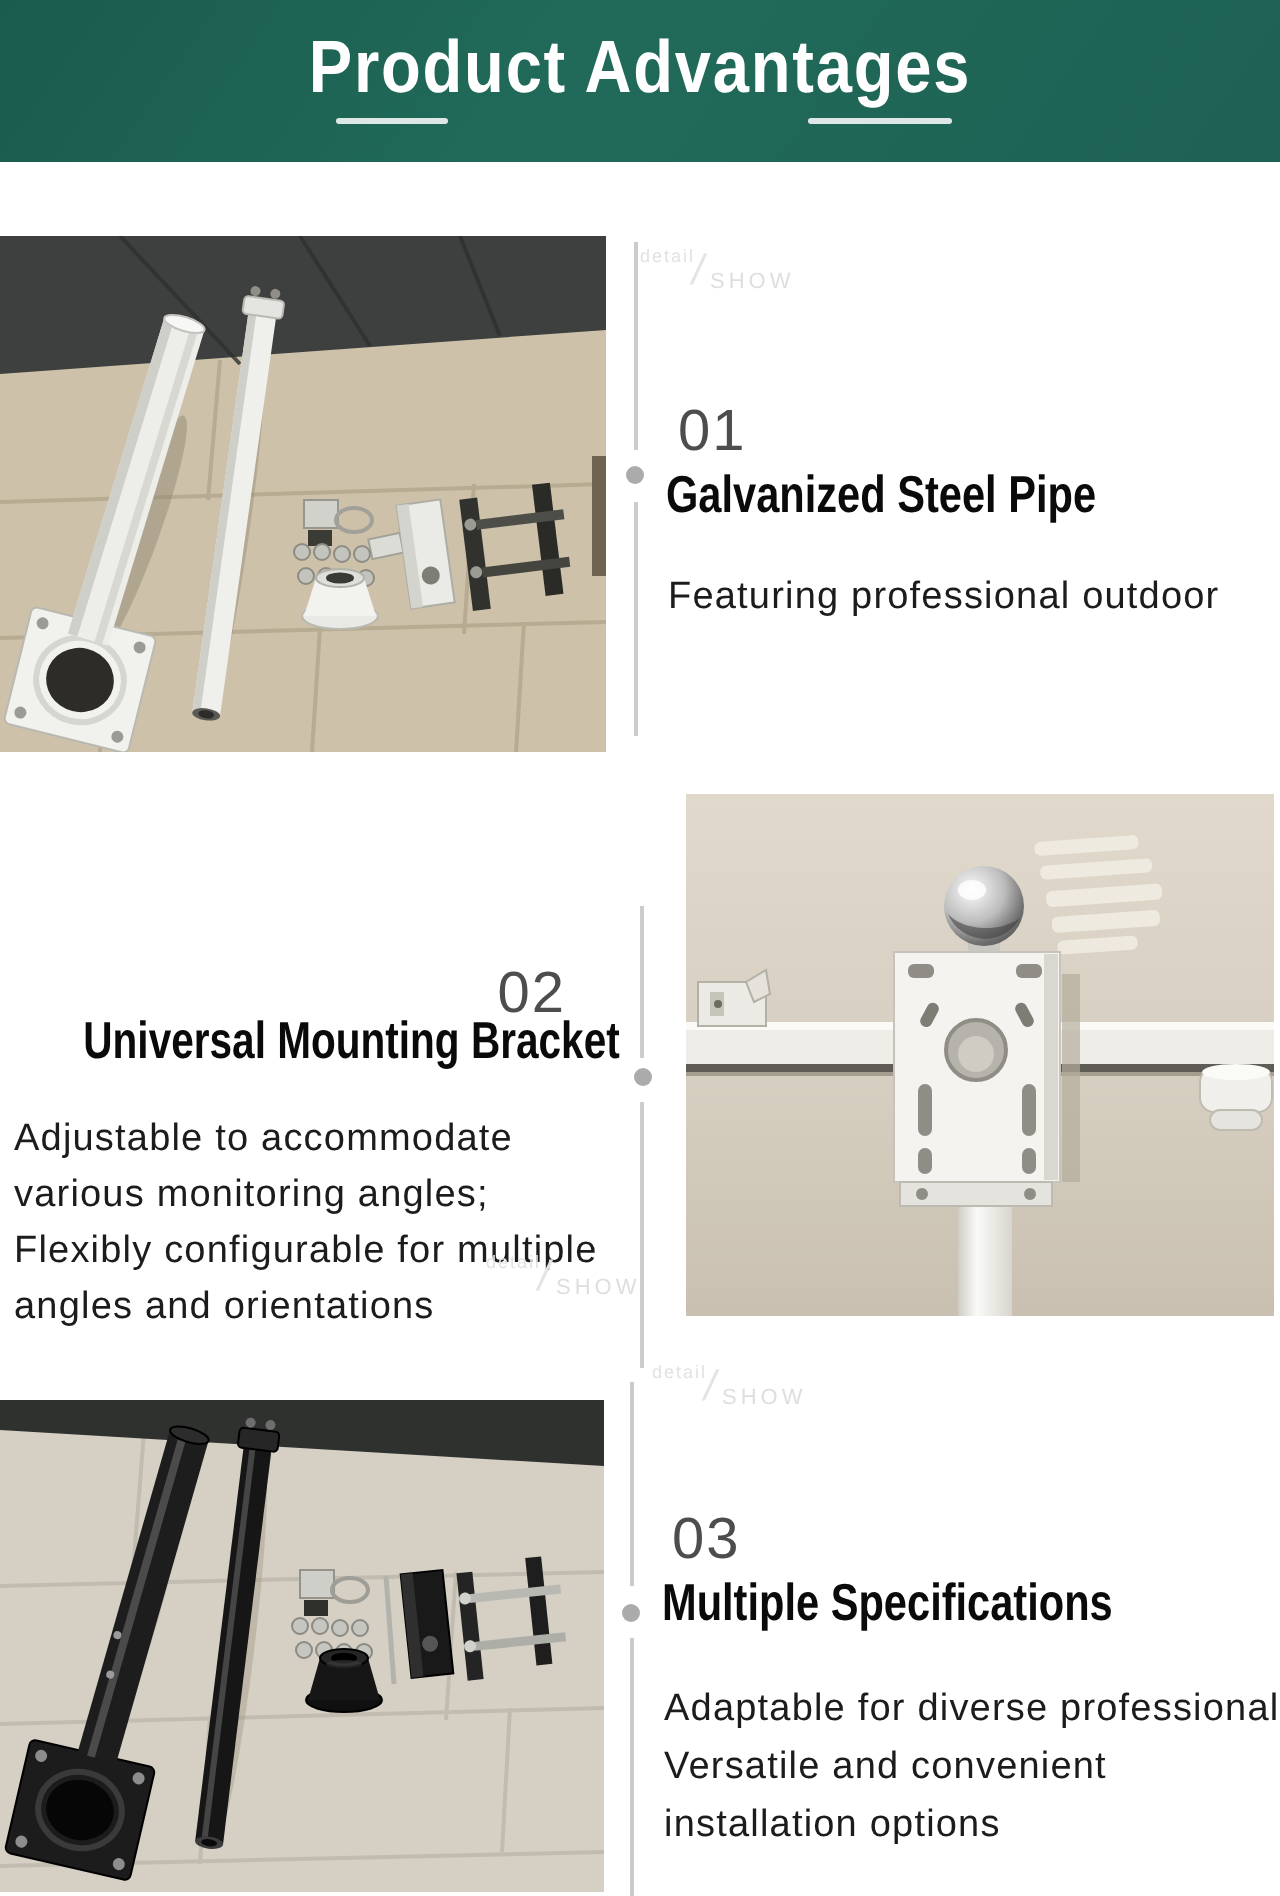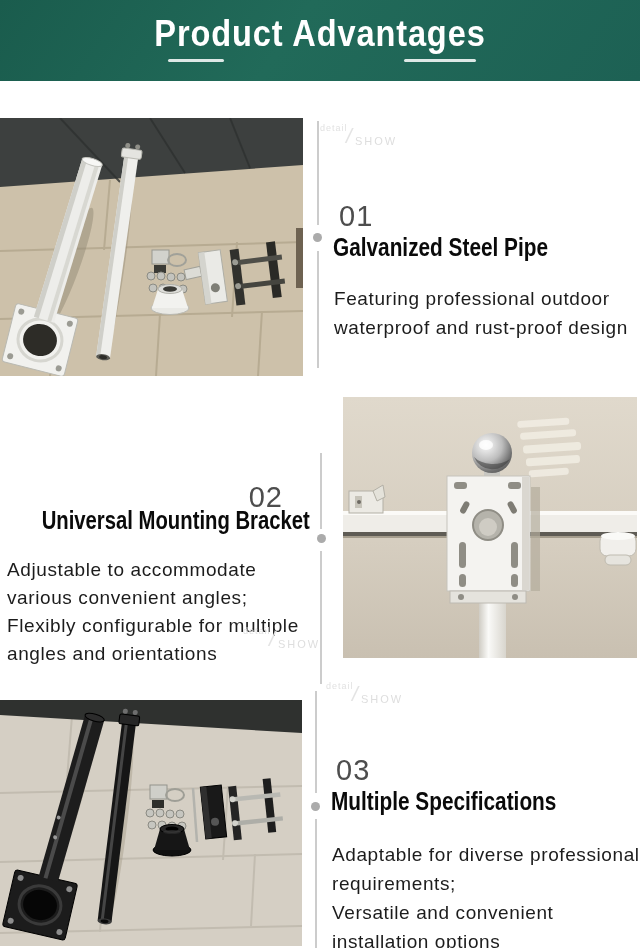--- a/index.html
+++ b/index.html
@@ -149,32 +149,31 @@
   <div class="wm" style="left:320px;top:123px">
     <span class="wm-small">detail</span>
     <span class="wm-slash">/</span>
     <span class="wm-big">SHOW</span>
   </div>
 
   <div class="sec-num" style="left:339px;top:200px">01</div>
   <div class="sec-head head-left" style="left:333px;top:232px">Galvanized Steel Pipe</div>
   <div class="sec-desc" style="left:334px;top:284px">
     <div class="line">Featuring professional outdoor</div>
-    <div class="line">waterproof and rust-proof design</div>
   </div>
 
   <div class="vline" style="left:320px;top:453px;height:76px"></div>
   <div class="vdot" style="left:317px;top:534px"></div>
   <div class="vline" style="left:320px;top:551px;height:133px"></div>
 
   <div class="sec-num" style="right:357px;top:481px">02</div>
   <div class="sec-head head-right" style="right:330px;top:505px">Universal Mounting Bracket</div>
   <div class="sec-desc desc-lh28" style="left:7px;top:556px">
     <div class="line">Adjustable to accommodate</div>
-    <div class="line">various convenient angles;</div>
+    <div class="line">various monitoring angles;</div>
     <div class="line">Flexibly configurable for multiple</div>
     <div class="line">angles and orientations</div>
   </div>
 
   <div class="wm" style="left:243px;top:626px">
     <span class="wm-small">detail</span>
     <span class="wm-slash">/</span>
     <span class="wm-big">SHOW</span>
   </div>
 
@@ -351,18 +350,17 @@
   <div class="wm" style="left:326px;top:681px">
     <span class="wm-small">detail</span>
     <span class="wm-slash">/</span>
     <span class="wm-big">SHOW</span>
   </div>
 
   <div class="sec-num" style="left:336px;top:754px">03</div>
   <div class="sec-head head-left" style="left:331px;top:786px">Multiple Specifications</div>
   <div class="sec-desc" style="left:332px;top:840px">
     <div class="line">Adaptable for diverse professional</div>
-    <div class="line">requirements;</div>
     <div class="line">Versatile and convenient</div>
     <div class="line">installation options</div>
   </div>
 
 </div>
 
 </body></html>

